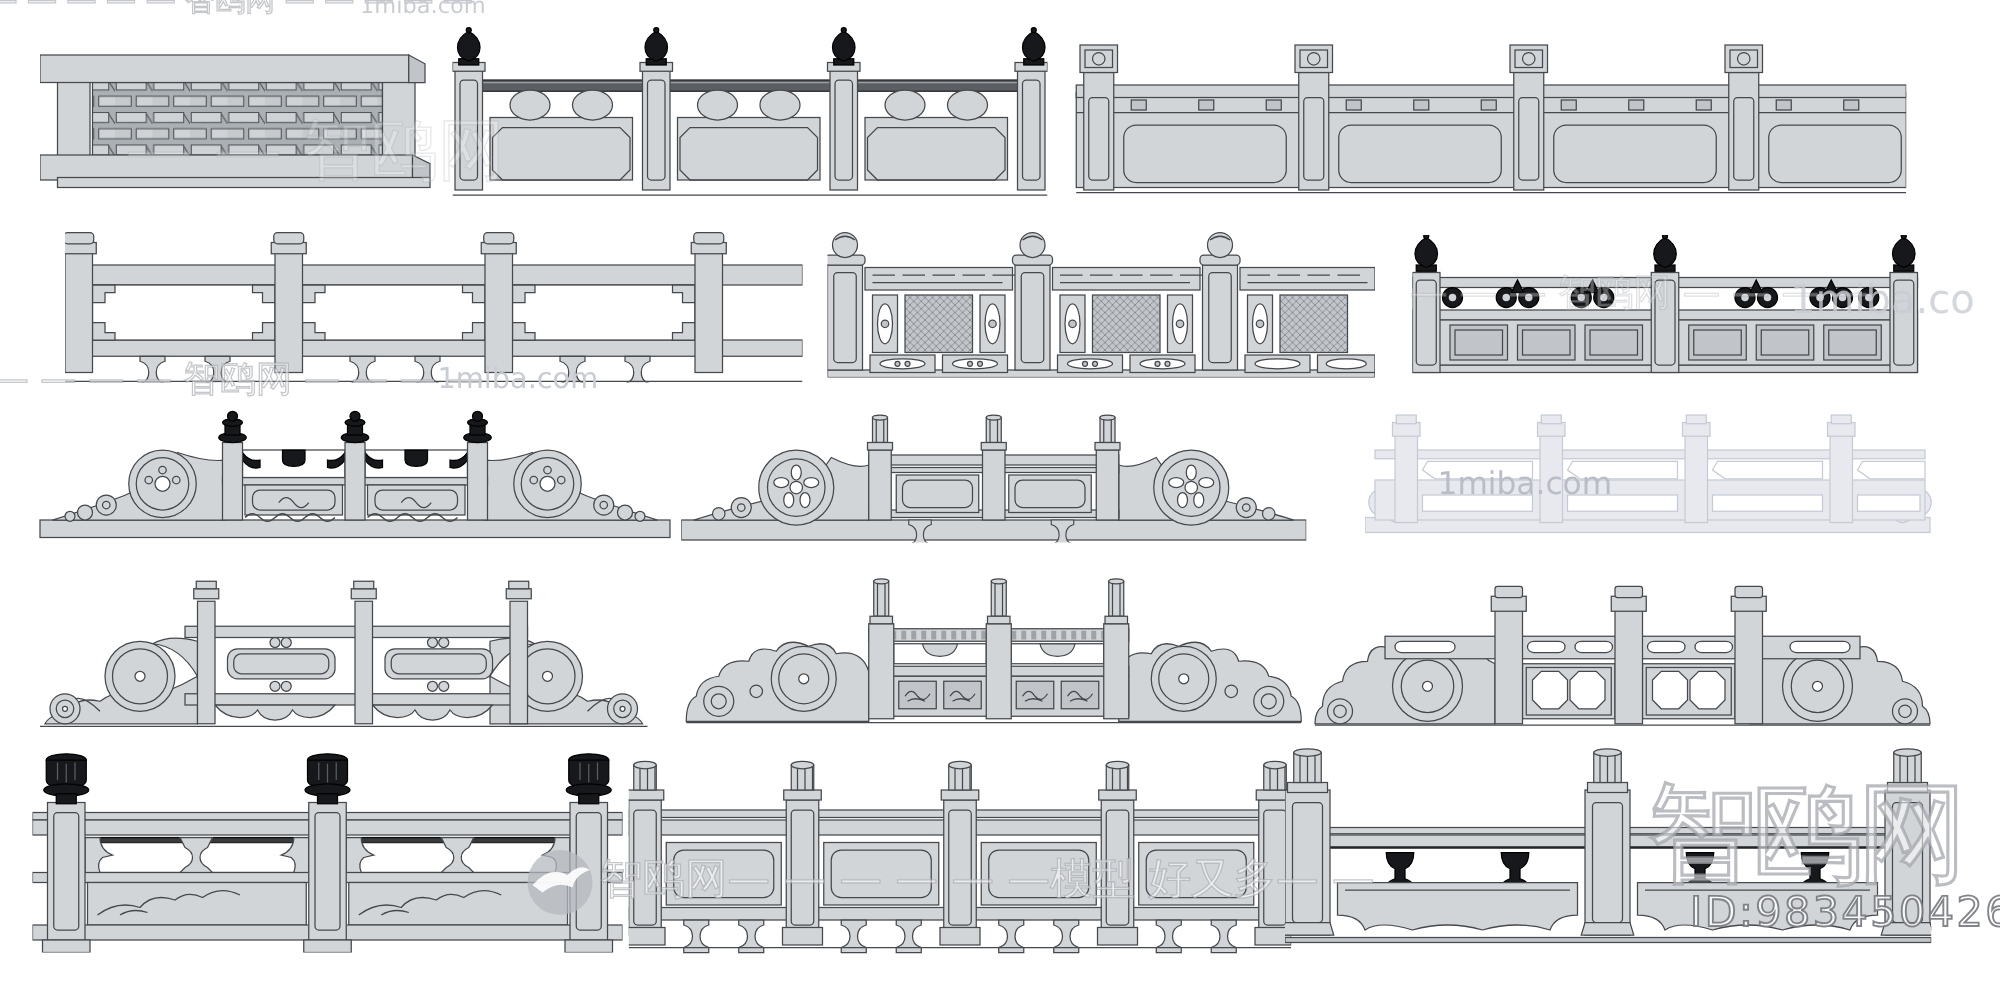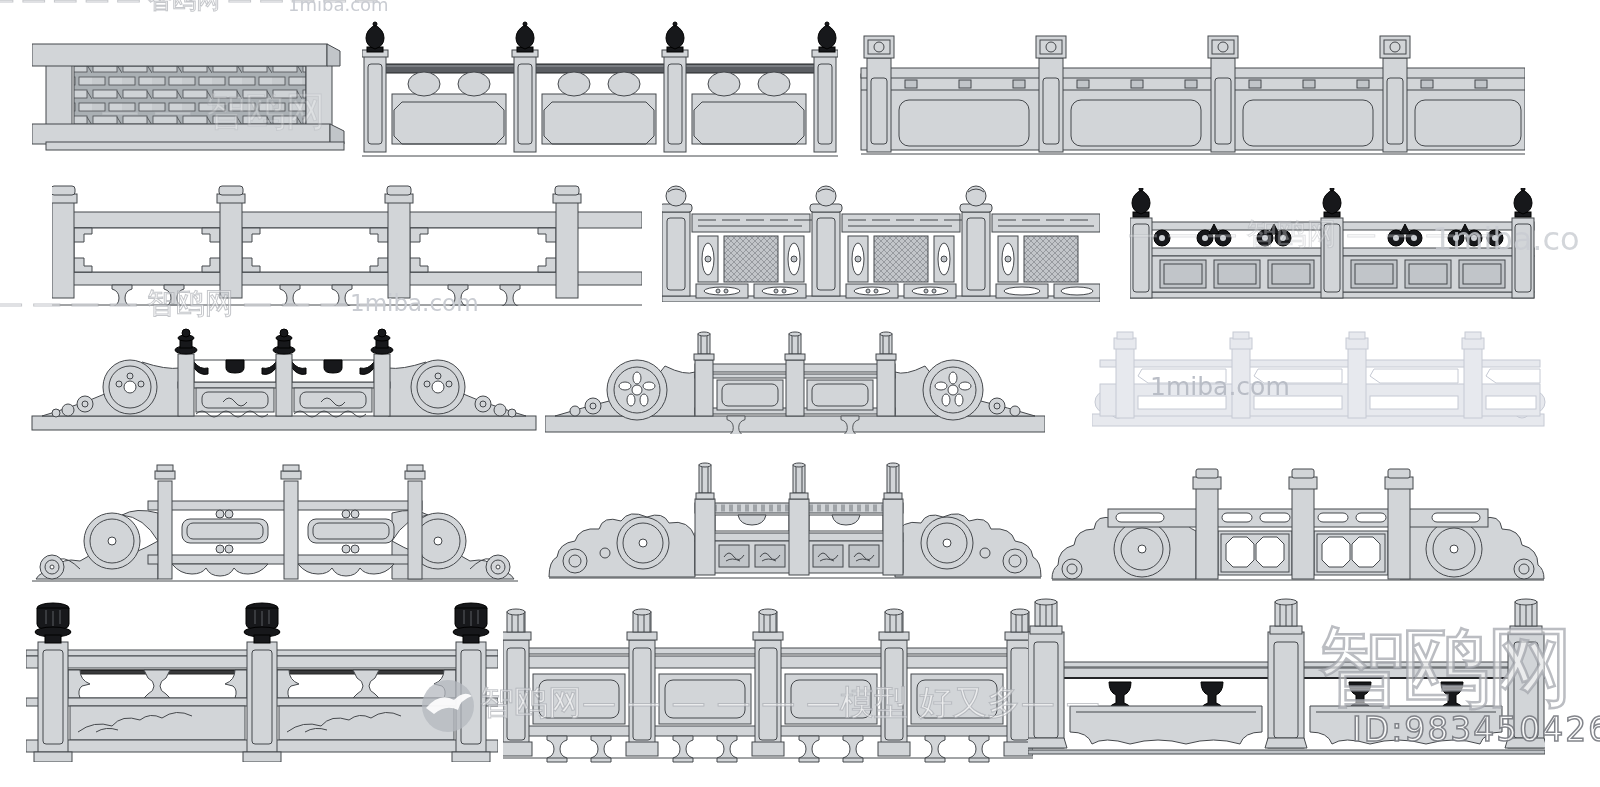--- a/index.html
+++ b/index.html
@@ -815,21 +815,21 @@
             <ellipse cx="0" cy="4" rx="11" ry="3" class="s"></ellipse>
           </g>
       </g>
       <rect x="0" y="152" width="517" height="4" class="s2"></rect>
     </svg>
   </div>
 
   <div class="wm wm-outline" style="left:-10px;top:-16px;font-size:24px">— — — — —  智鸥网  — — — — —</div>
   <div class="wm wm-gray" style="left:288px;top:-6px;font-size:18px">1miba.com</div>
 
-  <div class="wm wm-outline" style="left:100px;top:84px;font-size:40px;opacity:0.45">— —  智鸥网</div>
+  <div class="wm wm-outline" style="left:100px;top:84px;font-size:54px;opacity:0.45">— —  智鸥网</div>
 
   <div class="wm wm-outline" style="left:-6px;top:284px;font-size:29px">— — — —  智鸥网  — — — —</div>
   <div class="wm wm-gray" style="left:350px;top:290px;font-size:23px">1miba.com</div>
 
   <div class="wm wm-outline" style="left:1128px;top:214px;font-size:30px;opacity:0.55">— — —  智鸥网  — — — —</div>
   <div class="wm wm-gray" style="left:1432px;top:220px;font-size:32px;opacity:0.8">1miba.co</div>
 
   <div class="wm wm-gray" style="left:1150px;top:372px;font-size:25px;color:#b9bdc6">1miba.com</div>
 
 

